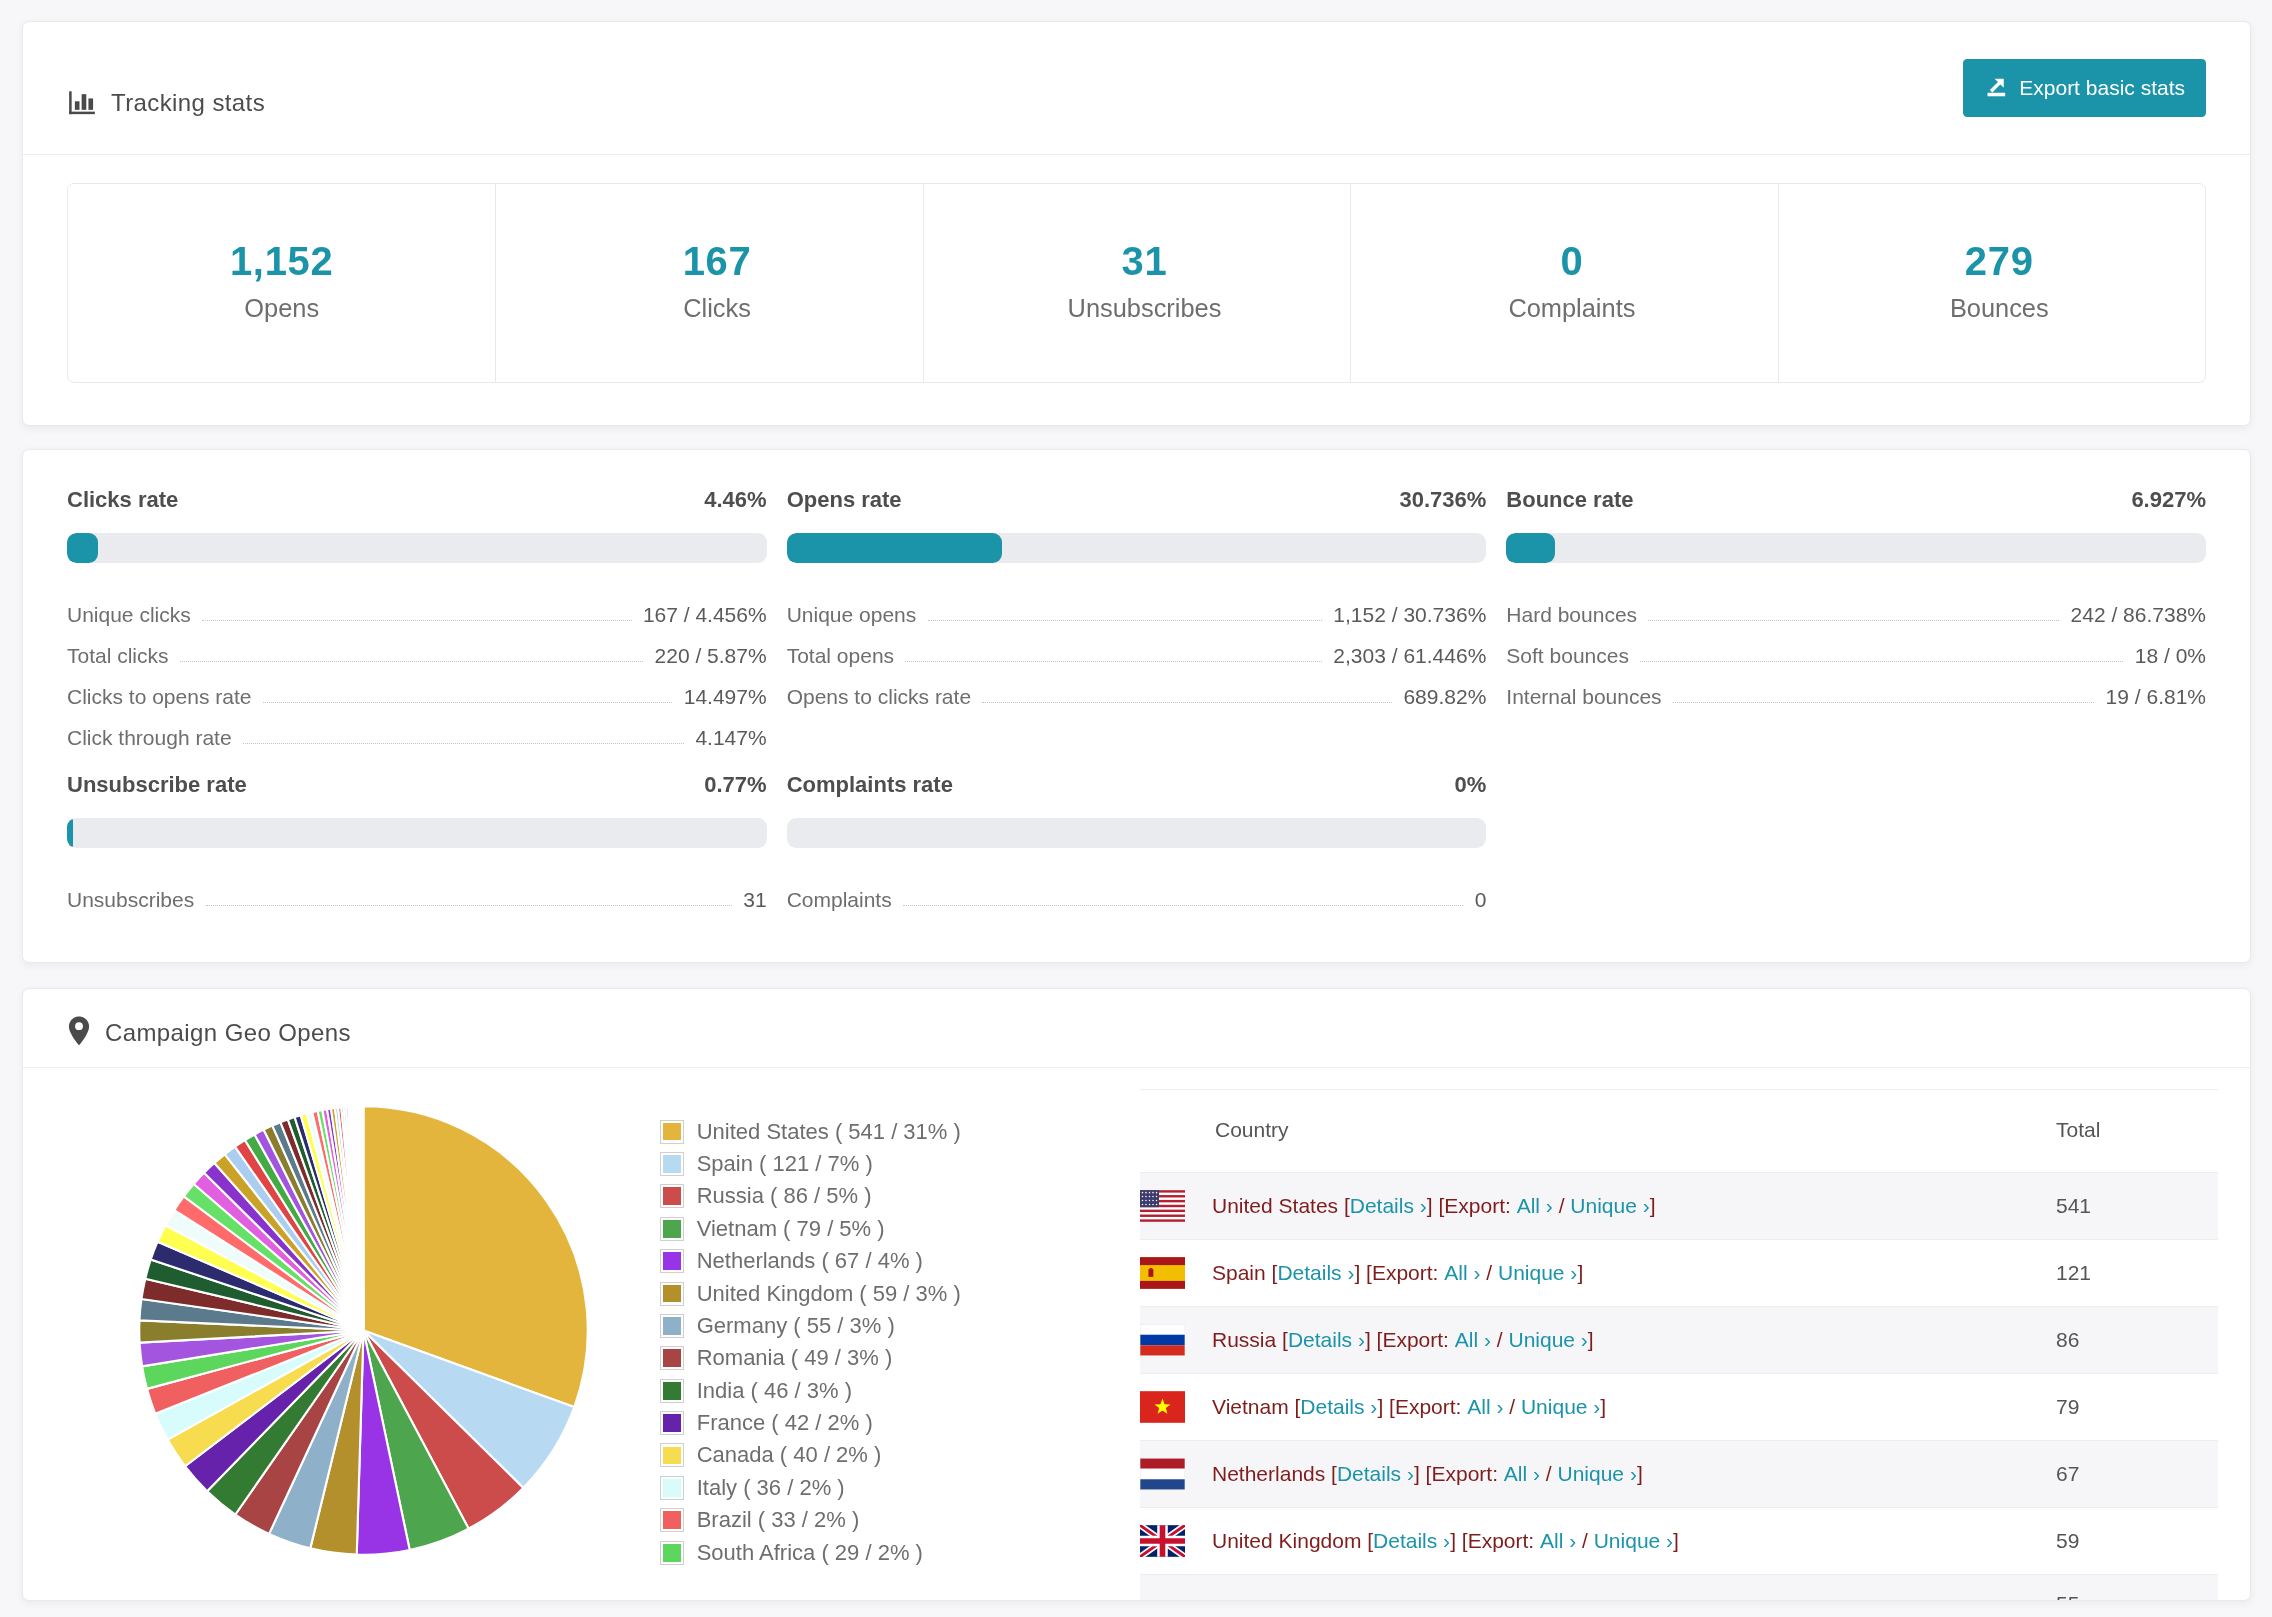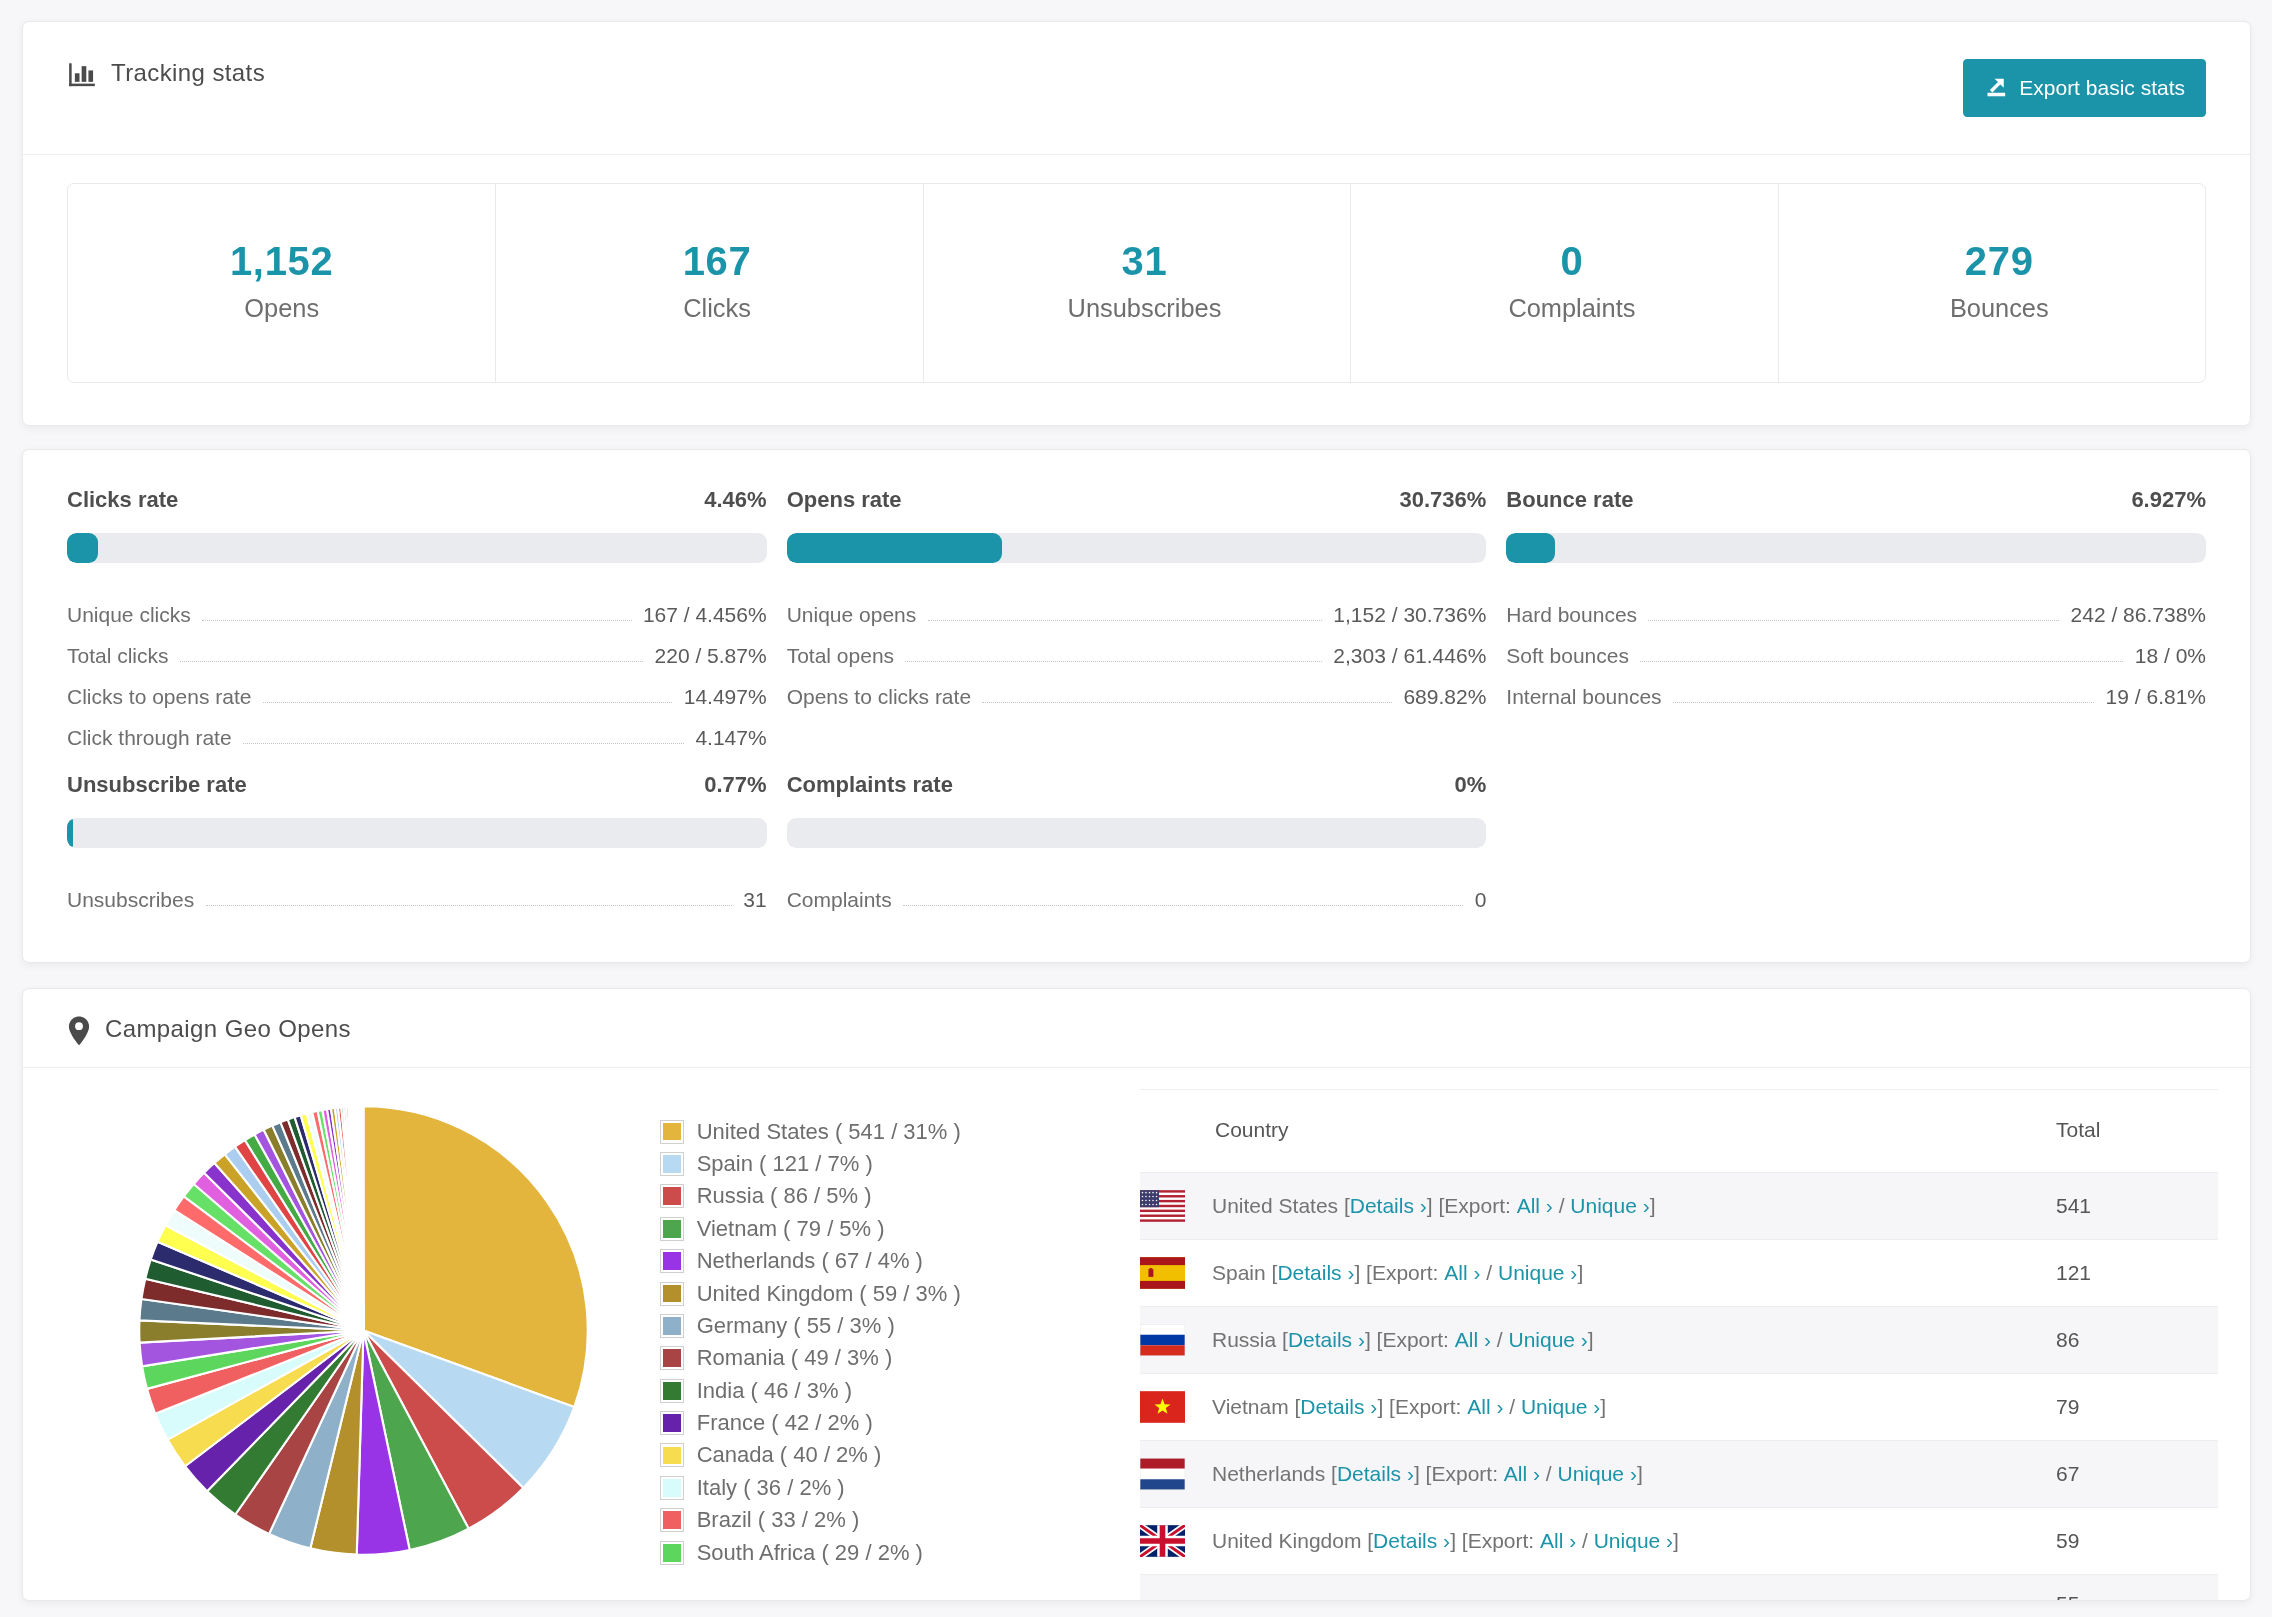--- a/index.html
+++ b/index.html
@@ -9,21 +9,21 @@
   *{margin:0;padding:0;box-sizing:border-box;}
   html,body{width:2273px;height:1618px;overflow:hidden;}
   body{background:var(--page-bg);font-family:"Liberation Sans","DejaVu Sans",sans-serif;color:var(--text-dark);}
   .card{background:var(--card-bg);border:0.7px solid var(--border);border-radius:7px;margin:0 22px;
         box-shadow:0 2.8px 7px rgba(50,50,70,.06);}
   .card1{margin-top:21px;}
   .card2{margin-top:22.6px;}
   .card3{margin-top:25.4px;height:613px;overflow:hidden;}
 
   
-  .card-head{display:flex;align-items:flex-start;padding:37px 44px;border-bottom:0.7px solid #eeeef1;}
+  .card-head{display:flex;align-items:flex-end;padding:37px 44px;border-bottom:0.7px solid #eeeef1;}
   .card-head h2{font-size:24px;font-weight:400;color:var(--text-dark);letter-spacing:0.4px;}
   .head-ic{display:inline-flex;margin-right:14px;align-items:center;}
   .btn{margin-left:auto;display:inline-flex;align-items:center;gap:10px;background:var(--accent);
        color:#fff;border:none;border-radius:4.2px;padding:14px 21px;font-size:21px;cursor:pointer;
        font-family:inherit;}
   .geo-head{padding:25.4px 44px 20px;}
 
   
   .stats-box{margin:28px 44px 42px;border:0.7px solid var(--border);border-radius:7px;
              display:grid;grid-template-columns:repeat(5,1fr);}
@@ -61,21 +61,21 @@
            border-top:0.7px solid #efeff2;}
   th.c-country{padding-left:75px;}
   th.c-total,td.c-total{width:162px;}
   tbody tr{border-top:0.7px solid #ededf0;}
   tbody tr:nth-child(odd){background:var(--stripe);}
   td{padding:17px 0;vertical-align:middle;font-size:21px;color:#555;}
   td.c-country{display:flex;align-items:center;flex-wrap:nowrap;white-space:nowrap;}
   .flag{display:inline-flex;width:45px;flex:0 0 45px;margin-right:27px;}
   .flag svg{width:45px;height:32px;display:block;}
   .lnk{color:var(--accent);text-decoration:none;cursor:pointer;}
-  .meta{color:#737373;}
+  .meta{color:#7f1d1d;}
 </style>
 </head>
 <body>
 
 <div class="page">
 
   <section class="card card1">
     <div class="card-head">
       <span class="head-ic">
         <svg width="30" height="30" viewBox="0 0 42 42">

